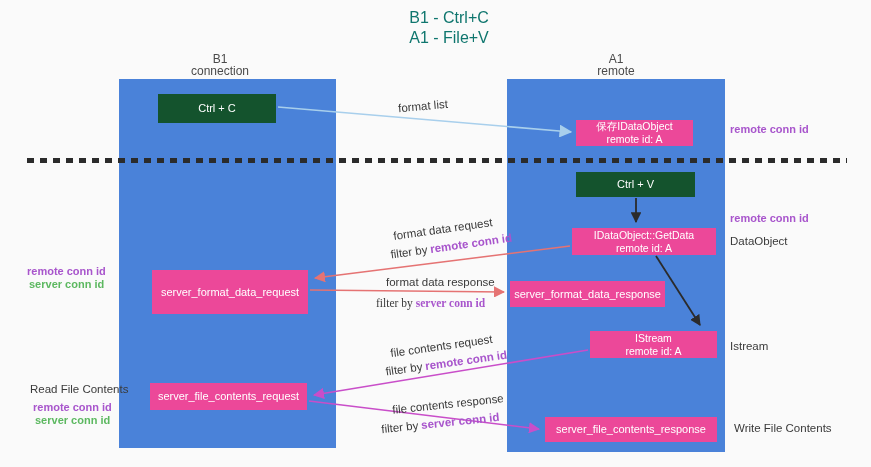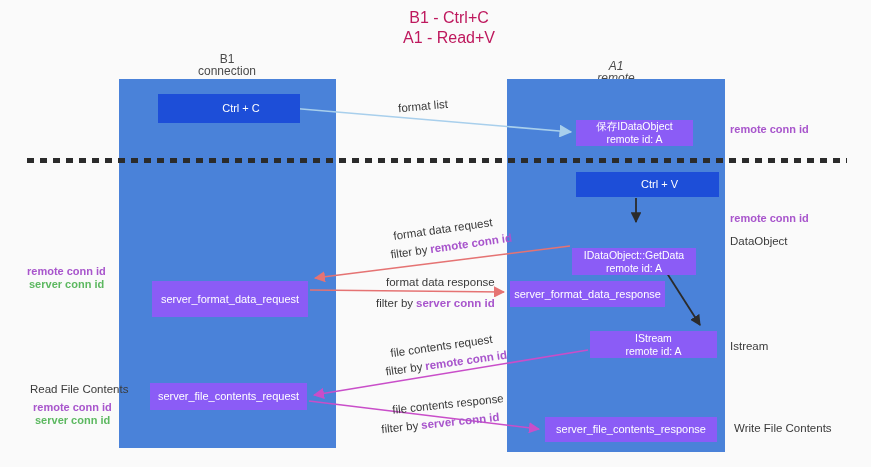--- a/index.html
+++ b/index.html
@@ -4,60 +4,60 @@
 <style>
   html,body{margin:0;padding:0;}
   body{
     width:871px;height:467px;position:relative;overflow:hidden;
     background:#fafafa;
     font-family:"Liberation Sans","DejaVu Sans",sans-serif;
   }
   .abs{position:absolute;}
   .title{
     left:449px;top:8px;transform:translateX(-50%);
-    text-align:center;font-size:16px;line-height:20px;color:#be185d;
+    text-align:center;font-size:16px;line-height:20px;color:#0f766e;
   }
   .col{background:#4a82d9;}
   .hdr{
     transform:translateX(-50%);text-align:center;
     font-size:12px;line-height:12px;color:#4a4a4a;
   }
   .box{
     color:#fff;display:flex;align-items:center;justify-content:center;
     text-align:center;font-size:11px;line-height:13px;z-index:3;
   }
   .box.two{font-size:10.5px;flex-direction:column;}
-  .green{background:#1d4ed8;padding-left:24px;}
-  .orange{background:#8b5cf6;}
+  .green{background:#14532d;}
+  .orange{background:#ec4899;}
   .lbl{white-space:nowrap;font-size:11.5px;color:#3a3a3a;z-index:4;}
   .b-purple{color:#a855cc;font-weight:bold;}
   .b-green{color:#5cb860;font-weight:bold;}
   .pre{margin-right:3px;}
   .rot8{transform:rotate(-8deg);}
   .rot6{transform:rotate(-6deg);}
   .rot5{transform:rotate(-5deg);}
   .dash{
     left:27px;top:158px;width:820px;height:5px;z-index:2;
     background:repeating-linear-gradient(90deg,#2b2b2b 0 7px,transparent 7px 13px);
   }
   svg.overlay{left:0;top:0;z-index:2;pointer-events:none;}
 </style>
 </head>
 <body>
 
 <div class="abs title">
   <div>B1 - Ctrl+C</div>
-  <div>A1 - Read+V</div>
+  <div>A1 - File+V</div>
 </div>
 
-<div class="abs hdr" style="left:227px;top:53px;">
+<div class="abs hdr" style="left:220px;top:53px;">
   <div>B1</div>
   <div>connection</div>
 </div>
-<div class="abs hdr" style="left:616px;top:60px;font-style:italic;">
+<div class="abs hdr" style="left:616px;top:53px;">
   <div>A1</div>
   <div>remote</div>
 </div>
 
 <div class="abs col" style="left:119px;top:79px;width:217px;height:369px;z-index:1;"></div>
 <div class="abs col" style="left:507px;top:79px;width:218px;height:373px;z-index:1;"></div>
 
 <div class="abs dash"></div>
 
 <svg class="abs overlay" width="871" height="467" viewBox="0 0 871 467">
@@ -87,25 +87,25 @@
 <div class="abs box green" style="left:158px;top:94px;width:118px;height:29px;">
   <span>Ctrl + C</span>
 </div>
 <div class="abs box two orange" style="left:576px;top:120px;width:117px;height:26px;">
   <div>保存IDataObject</div>
   <div>remote id: A</div>
 </div>
 <div class="abs box green" style="left:576px;top:172px;width:119px;height:25px;text-align:right;">
   <span>Ctrl + V</span>
 </div>
-<div class="abs box two orange" style="left:572px;top:228px;width:124px;height:27px;margin-top:20px;">
+<div class="abs box two orange" style="left:572px;top:228px;width:144px;height:27px;">
   <div>IDataObject::GetData</div>
   <div>remote id: A</div>
 </div>
-<div class="abs box orange" style="left:152px;top:281px;width:156px;height:36px;">
+<div class="abs box orange" style="left:152px;top:270px;width:156px;height:44px;">
   <span>server_format_data_request</span>
 </div>
 <div class="abs box orange" style="left:510px;top:281px;width:155px;height:26px;">
   <span>server_format_data_response</span>
 </div>
 <div class="abs box two orange" style="left:590px;top:331px;width:127px;height:27px;">
   <div>IStream</div>
   <div>remote id: A</div>
 </div>
 <div class="abs box orange" style="left:150px;top:383px;width:157px;height:27px;">
@@ -116,21 +116,21 @@
 </div>
 
 <div class="abs lbl rot5" style="left:398px;top:100px;">format list</div>
 
 <div class="abs lbl rot8" style="left:393px;top:223px;">format data request</div>
 <div class="abs lbl rot8" style="left:390px;top:240px;">
   <span class="pre">filter by</span><span class="b-purple">remote conn id</span>
 </div>
 
 <div class="abs lbl" style="left:386px;top:276px;">format data response</div>
-<div class="abs lbl" style="left:376px;top:297px;">
+<div class="abs lbl" style="left:376px;top:297px;font-family:Liberation Serif, serif;">
   <span class="pre">filter by</span><span class="b-purple">server conn id</span>
 </div>
 
 <div class="abs lbl rot8" style="left:390px;top:340px;">file contents request</div>
 <div class="abs lbl rot8" style="left:385px;top:357px;">
   <span class="pre">filter by</span><span class="b-purple">remote conn id</span>
 </div>
 
 <div class="abs lbl rot6" style="left:392px;top:398px;">file contents response</div>
 <div class="abs lbl rot6" style="left:381px;top:417px;">

